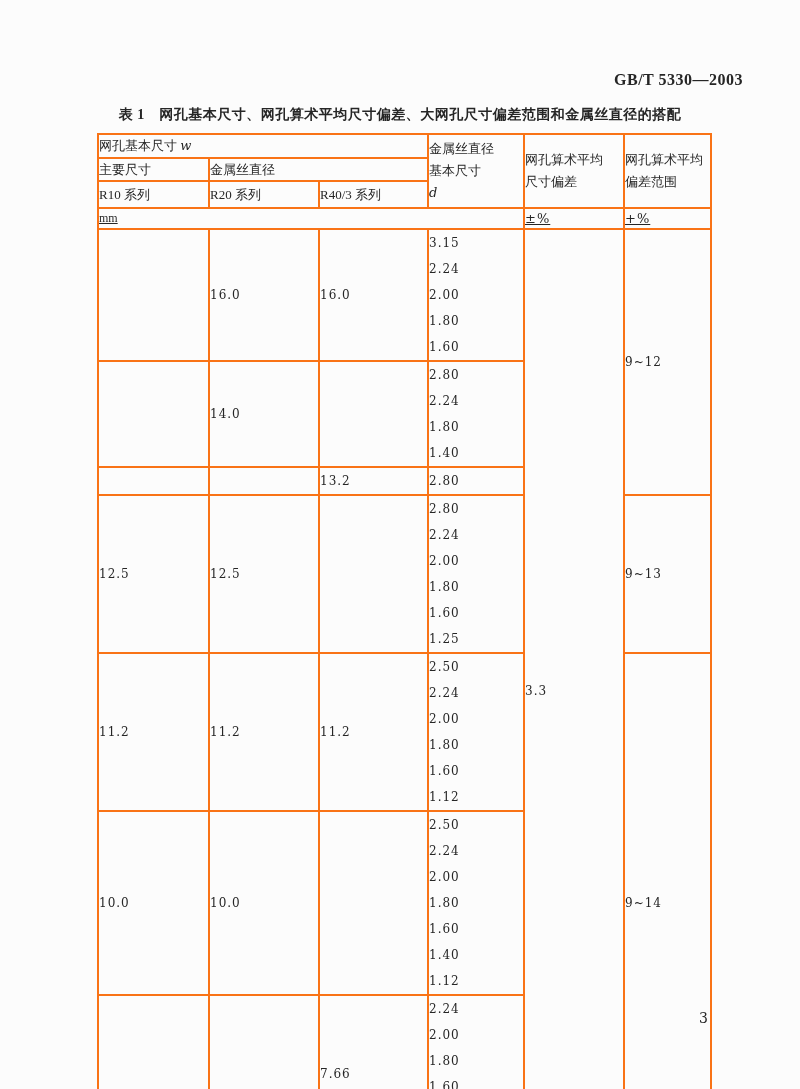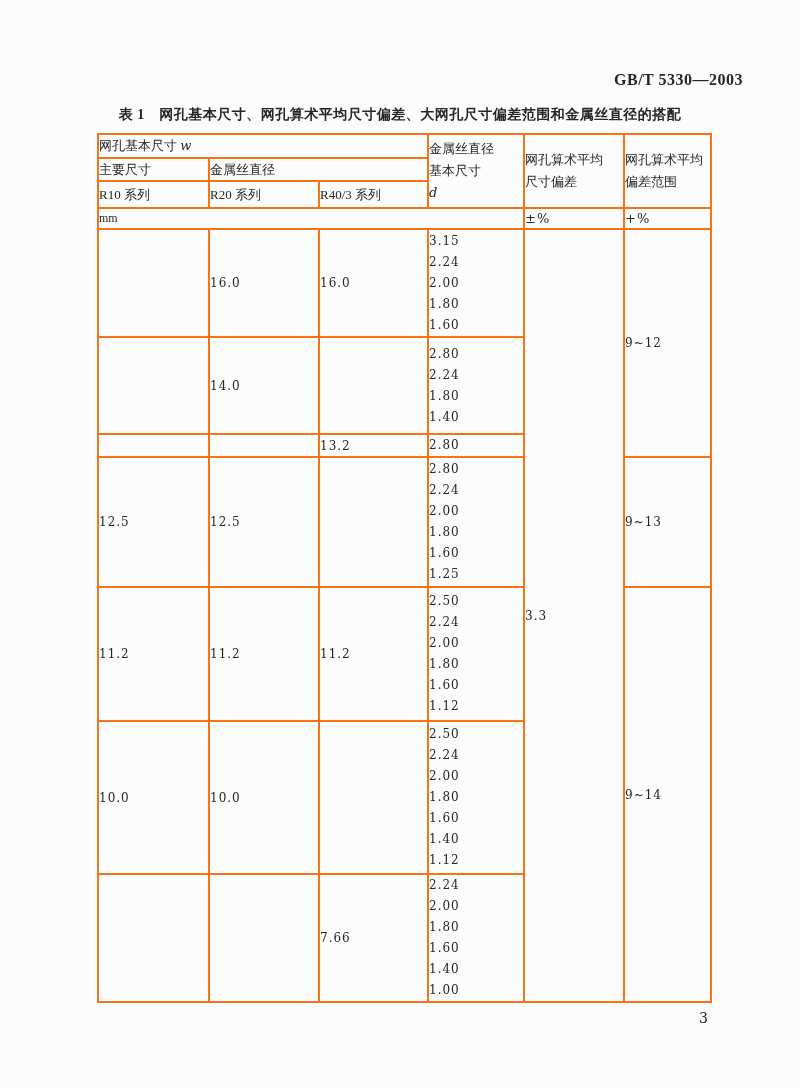--- a/index.html
+++ b/index.html
@@ -57,37 +57,37 @@
   table.spec-table { border: 2px solid #2a2a2a; }
   table.spec-table td {
     border: 2px solid #f97316;
     vertical-align: middle;
     padding: 0;
     background: transparent;
   }
   tr.h1 { height: 24px; }
   tr.h2 { height: 23px; }
   tr.h3 { height: 27px; }
-  tr.units { height: 21px; }
+  tr.units { height: 21px; text-decoration: underline; }
   tr.g1 { height: 108px; }
   tr.g2 { height: 97px; }
   tr.g3 { height: 17px; }
   tr.g4 { height: 130px; }
   tr.g5 { height: 134px; }
   tr.g6 { height: 153px; }
   tr.g7 { height: 123px; }
   .hline { line-height: 22px; }
   .num {
     font-family: "DejaVu Serif", serif;
     font-size: 12px;
     letter-spacing: 1px;
   }
   .dia {
     white-space: pre-line;
-    line-height: 21px;
+    line-height: 26px;
   }
   .sym {
     font-style: italic;
     font-family: "DejaVu Serif", serif;
     font-size: 13px;
   }
   .units-cell { font-size: 12px; }
   .pm { font-size: 13px; letter-spacing: 1px; font-family: "DejaVu Serif", serif; }
   .page-number {
     position: absolute;

